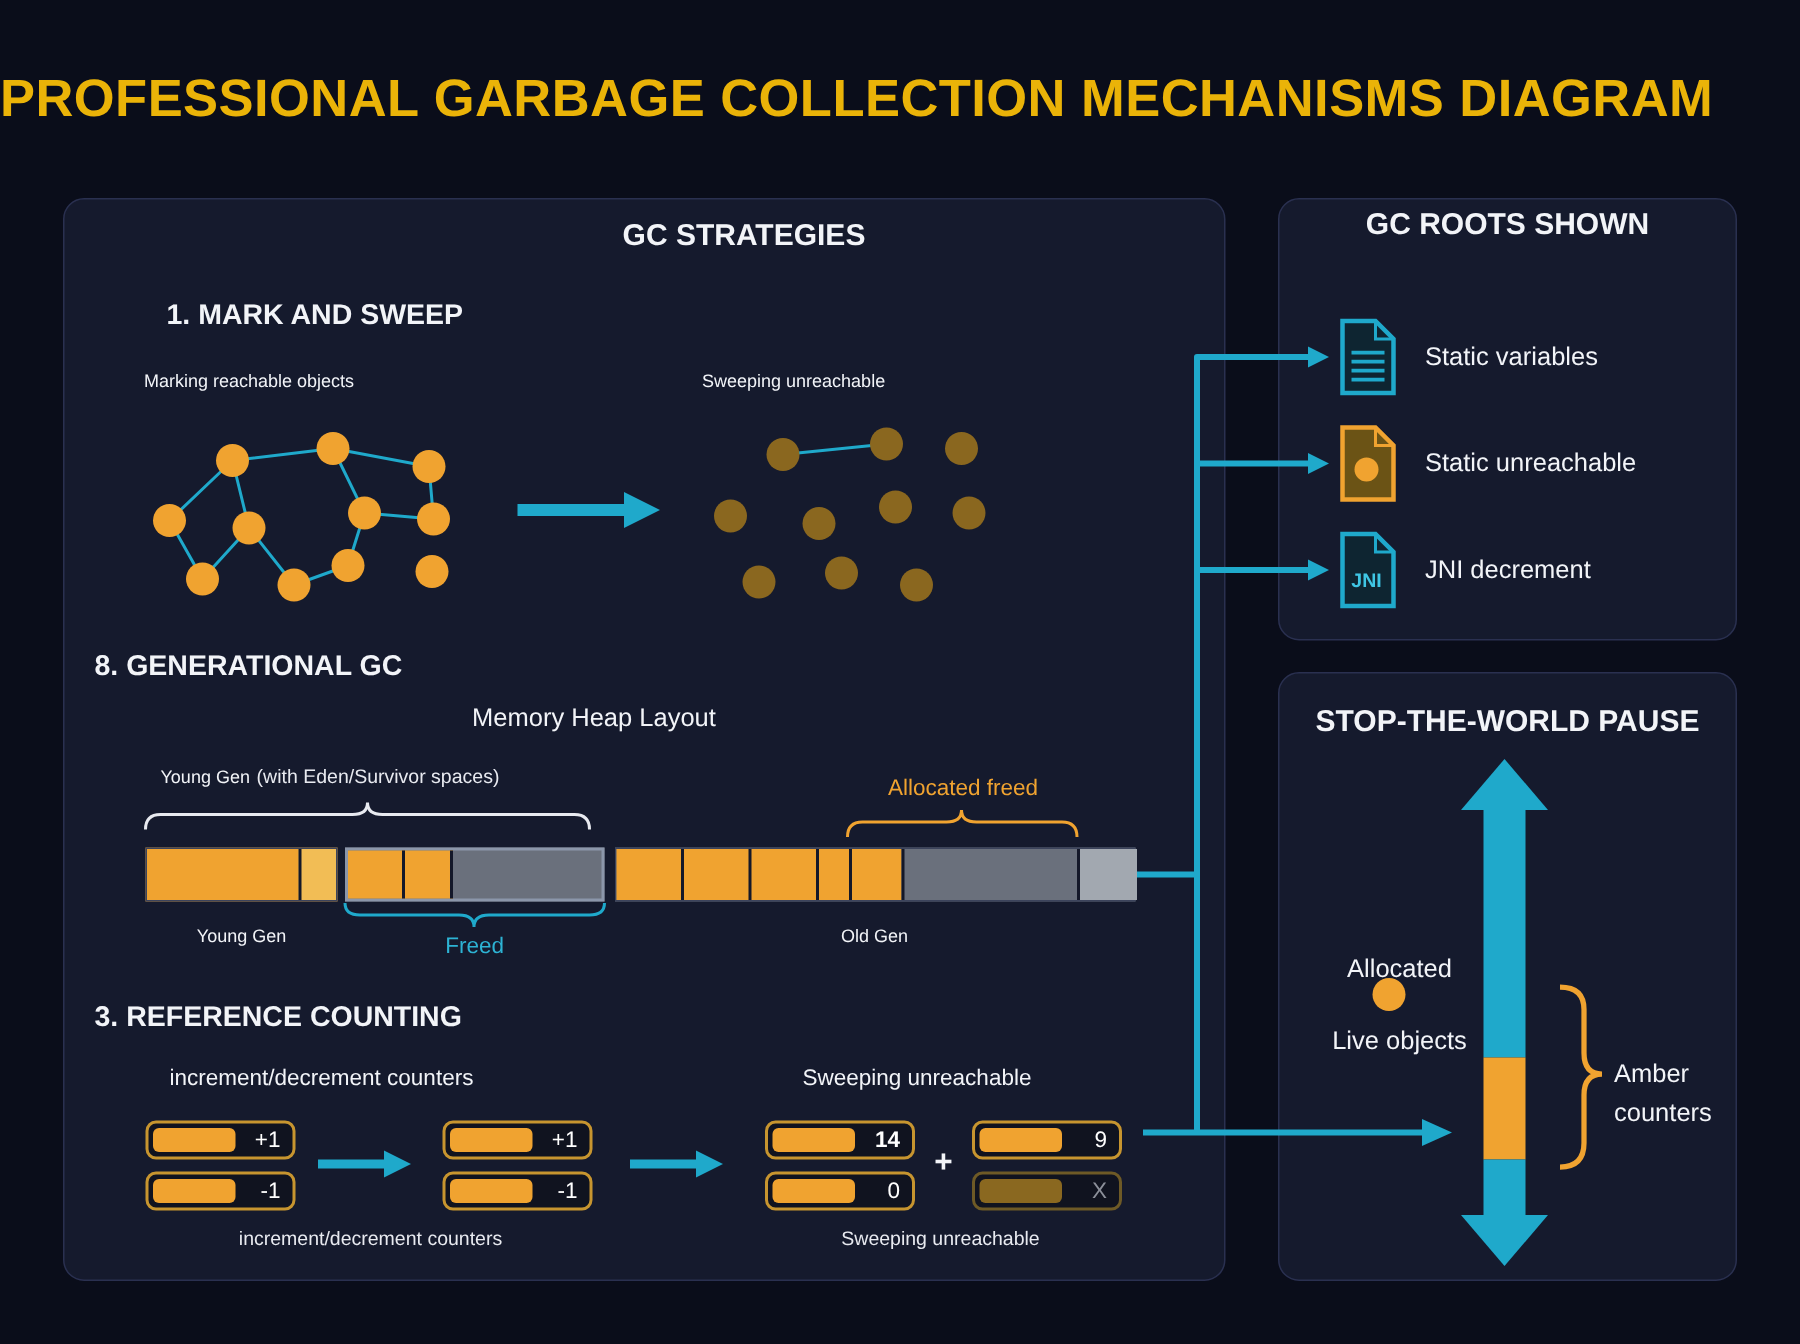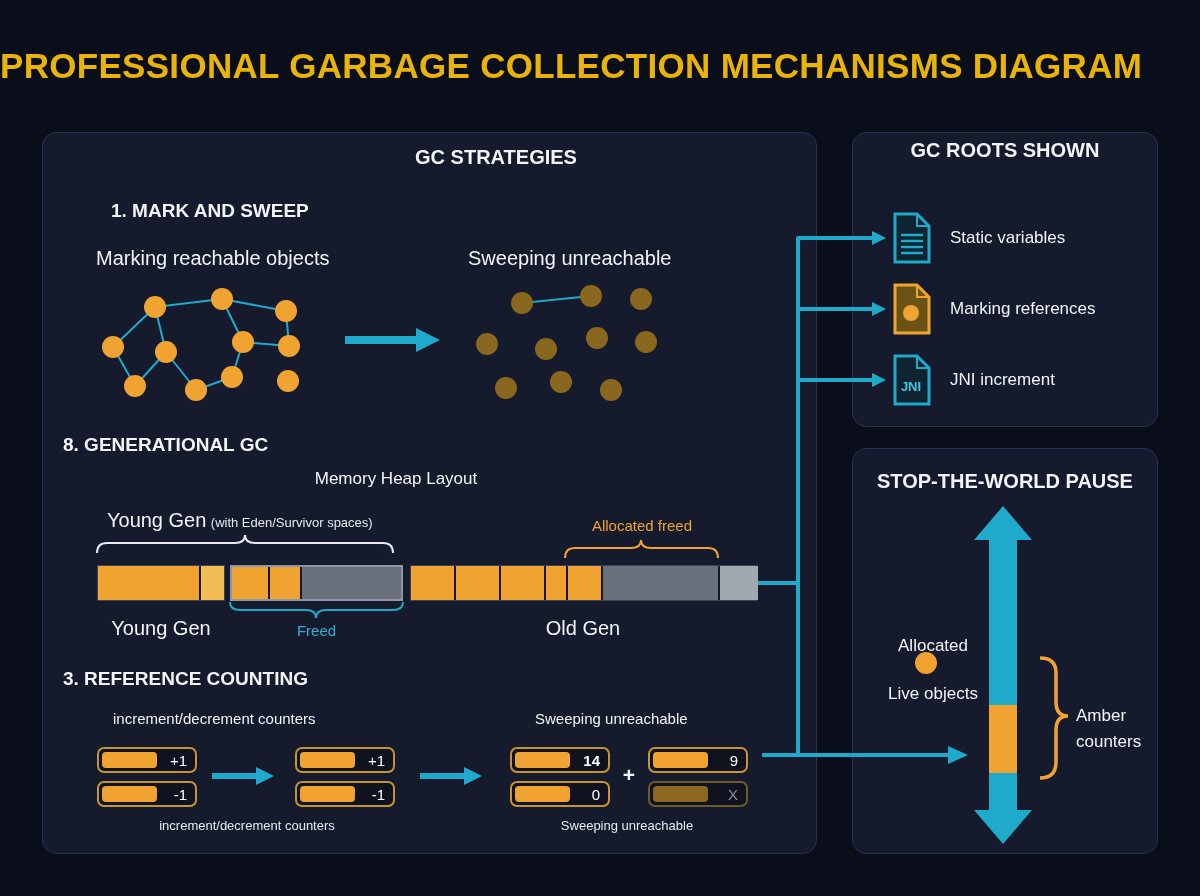--- a/index.html
+++ b/index.html
@@ -46,21 +46,21 @@
   .cbox.dim .pill { background:#8a6820; }
   .cbox.dim .val { color:#8b8f99; }
 
   .root-icon { position:absolute; }
   .root-label { position:absolute; font-size:17px; white-space:nowrap; }
 
   .page-title { position:absolute; top:46px; left:0; right:0; text-align:left;
                 font-size:35px; font-weight:700; letter-spacing:0.3px; color:#eab308; }
   .panel-title { font-size:20px; font-weight:700; }
   .section-h { font-size:19px; font-weight:700; }
-  .lbl { font-size:20px; }
+  .lbl { font-size:12px; }
   .lbl-s { font-size:15px; }
   .lbl-xs { font-size:13px; color:#e8eaf0; }
   .orange-txt { color:#f0a330; }
   .teal-txt { color:#2db3d4; }
 </style>
 </head>
 <body>
 
 <div class="page-title">PROFESSIONAL GARBAGE COLLECTION MECHANISMS DIAGRAM</div>
 
@@ -231,26 +231,26 @@
       <line x1="13" y1="41" x2="35" y2="41"></line>
   </g>
 </svg>
 <div class="root-label" style="left:950px; top:228px;">Static variables</div>
 
 <svg class="root-icon" style="left:888px; top:283px;" width="46" height="52" viewBox="0 0 46 52">
   <path d="M7,2 H29 L41,14 V50 H7 Z" fill="#6b5315" stroke="#f0a330" stroke-width="3"></path>
   <path d="M29,2 V14 H41" fill="none" stroke="#f0a330" stroke-width="2"></path>
   <circle cx="23" cy="30" r="8" fill="#f0a330"></circle>
 </svg>
-<div class="root-label" style="left:950px; top:299px;">Marking references</div>
+<div class="root-label" style="left:950px; top:299px;">Static unreachable</div>
 
 <svg class="root-icon" style="left:888px; top:354px;" width="46" height="52" viewBox="0 0 46 52">
   <path d="M7,2 H29 L41,14 V50 H7 Z" fill="#0e2531" stroke="#1fa9cb" stroke-width="3"></path>
   <path d="M29,2 V14 H41" fill="none" stroke="#1fa9cb" stroke-width="2"></path>
   <text x="23" y="37" text-anchor="middle" font-size="13" font-weight="bold" fill="#3fc6e4">JNI</text>
 </svg>
-<div class="root-label" style="left:950px; top:370px;">JNI increment</div>
+<div class="root-label" style="left:950px; top:370px;">JNI decrement</div>
 
 <div class="t panel-title center" style="left:852px; width:306px; top:470px;">STOP-THE-WORLD PAUSE</div>
 <div class="t center" style="left:868px; width:130px; top:612px; font-size:17px;margin-top:24px;">Allocated</div>
 <div class="t center" style="left:868px; width:130px; top:684px; font-size:17px;">Live objects</div>
 <div class="t" style="left:1076px; top:706px; font-size:17px;">Amber</div>
 <div class="t" style="left:1076px; top:732px; font-size:17px;">counters</div>
 
 </body></html>

